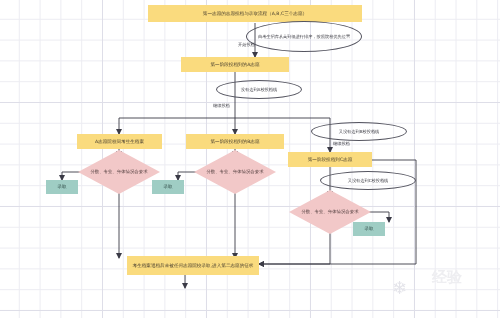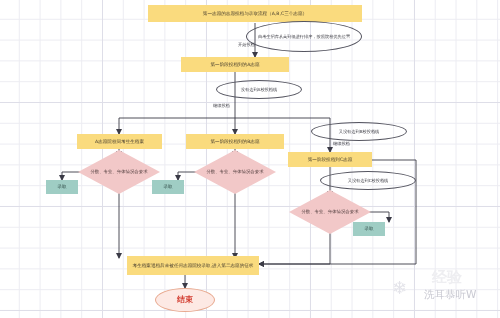--- a/index.html
+++ b/index.html
@@ -274,25 +274,19 @@
   </div>
 
   <div class="node result" style="left:353px; top:222px; width:32px; height:14px;">
     <span>录取</span>
   </div>
 
   <div class="node proc" style="left:127px; top:256px; width:132px; height:19px;">
     <span>考生档案退档后未被任何志愿院校录取,进入第二志愿的征求</span>
   </div>
 
-  <div class="node term-pill" style="left:155px; top:288px; width:60px; height:24px;">
-    <span>结束</span>
-  </div>
 
   <div class="wm wm-cn" style="left:432px;">
     <span>经验</span>
   </div>
   <div class="wm wm-paw">❄</div>
-  <div class="wm wm-author">
-    <span>洗耳恭听W</span>
-  </div>
 
 </div>
 
 </body></html>

